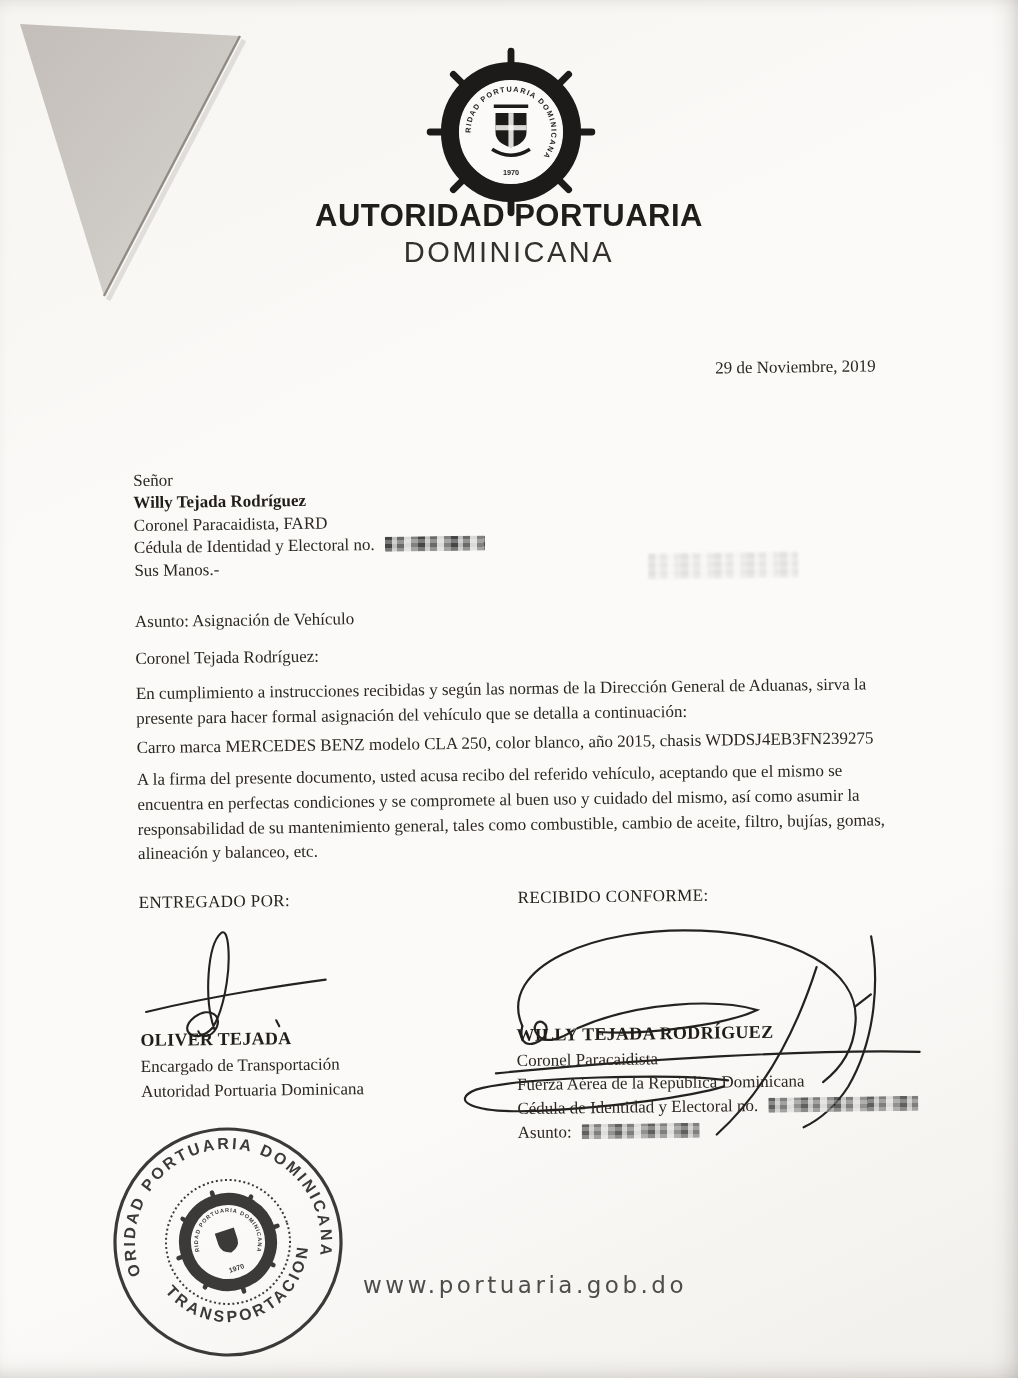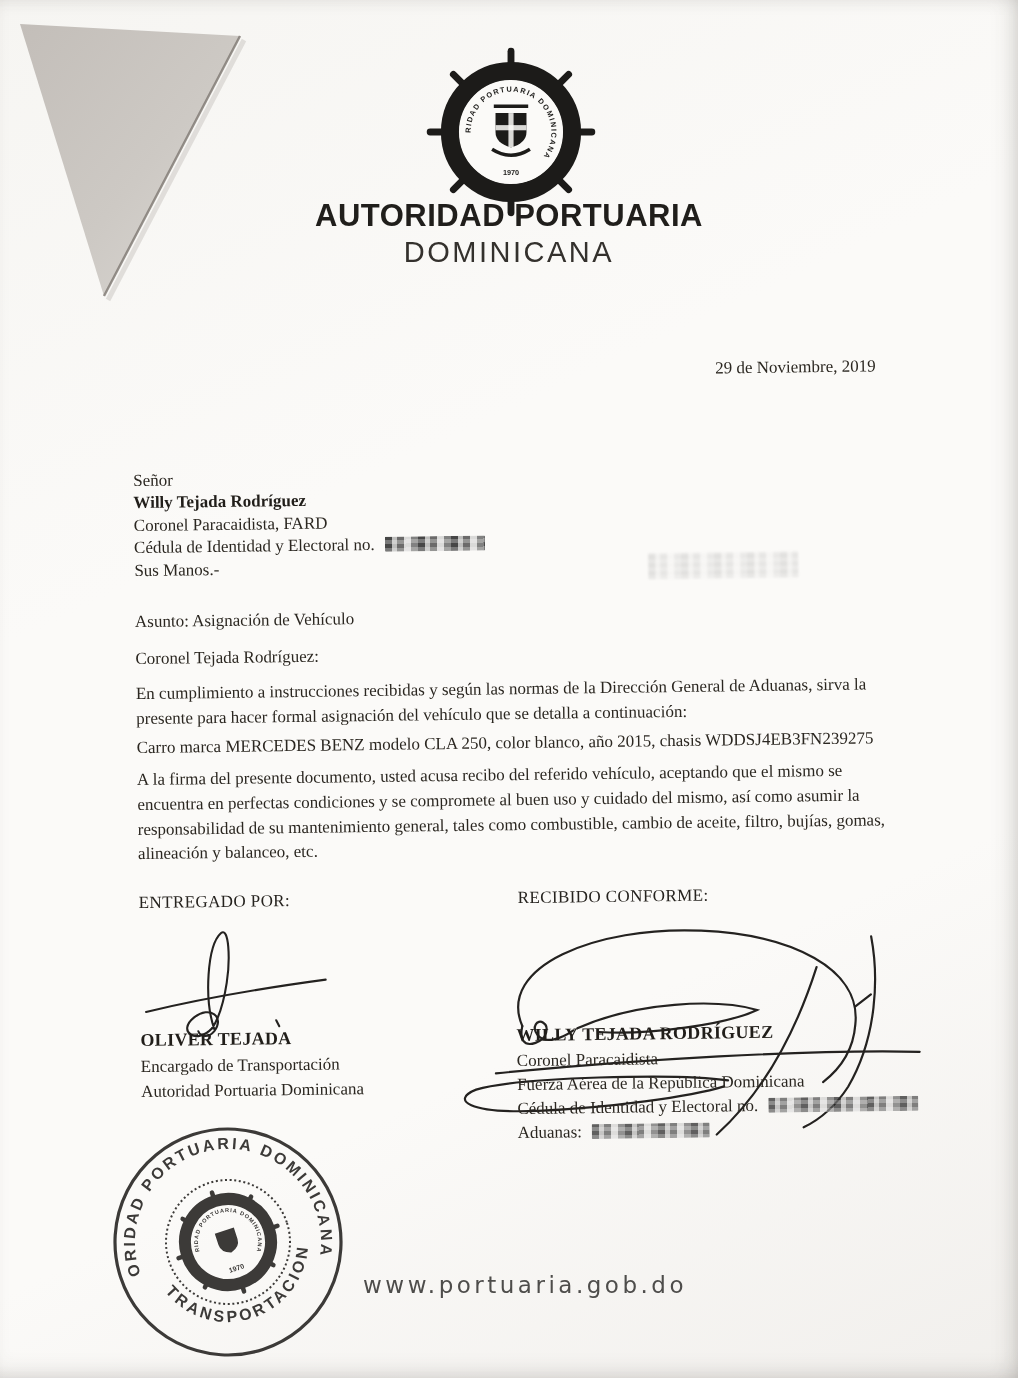--- a/index.html
+++ b/index.html
@@ -152,21 +152,21 @@
 
     <div class="abs" style="left:512px;top:1030px;">
       <div class="sig-name">WILLY TEJADA RODRÍGUEZ</div>
       <div class="sig-line" style="margin-top:5px;">Coronel Paracaidista</div>
       <div class="sig-line" style="margin-top:4px;">Fuerza Aérea de la República Dominicana</div>
       <div class="sig-line" style="margin-top:4px;">
         <span>Cédula de Identidad y Electoral no.</span>
         <span class="redact soft" style="width:150px;margin-left:6px;"></span>
       </div>
       <div class="sig-line" style="margin-top:4px;">
-        <span>Aduanas:</span>
+        <span>Asunto:</span>
         <span class="redact soft" style="width:118px;margin-left:6px;"></span>
       </div>
     </div>
 
   </div>
 
   <svg class="abs" style="left:106px;top:1120px;transform:rotate(-18deg);opacity:.93;" width="244" height="244" viewBox="0 0 244 244">
     <g stroke="#2e2c2a" fill="none">
       <circle cx="122" cy="122" r="113" stroke-width="3.2"></circle>
       <circle cx="122" cy="122" r="62" stroke-width="2" stroke-dasharray="2,2.6"></circle>

